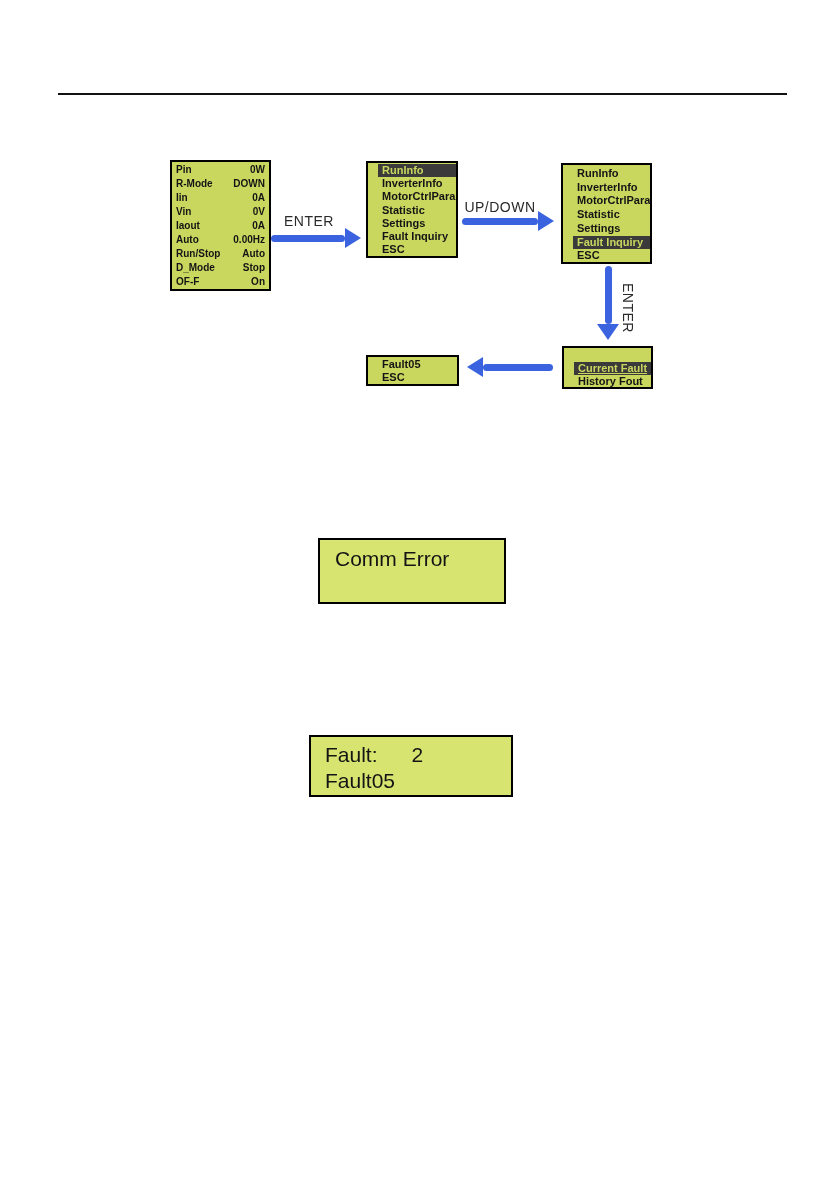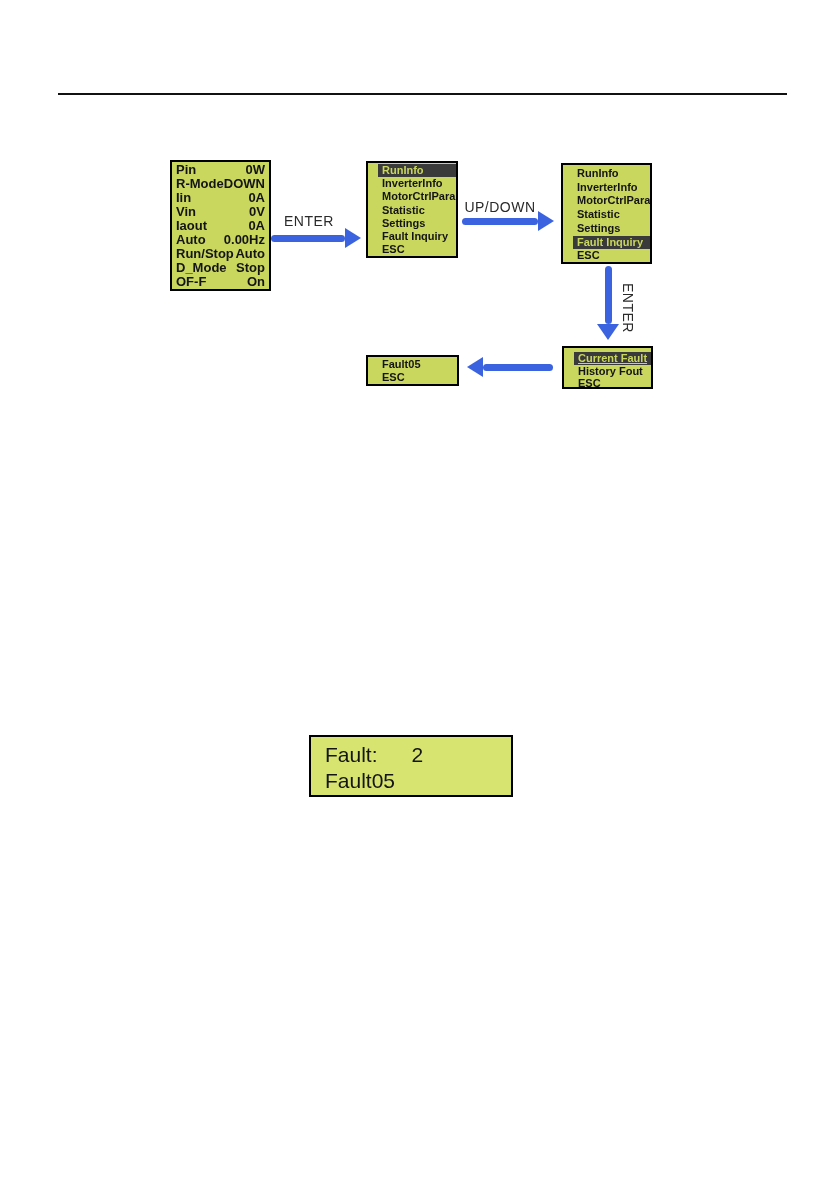--- a/index.html
+++ b/index.html
@@ -10,28 +10,28 @@
   .top-rule{position:absolute;left:58px;top:93px;width:729px;height:2px;background:#111;}
 
   
   .lcd{
     position:absolute;box-sizing:border-box;background:#c9d75f;border:2px solid #000;
     color:#141414;font-weight:bold;overflow:hidden;
   }
   .lcd-big{background:#d7e46f;font-weight:normal;}
 
   .screen-status{left:170px;top:160px;width:101px;height:131px;padding:1px 4px;
-    display:flex;flex-direction:column;justify-content:space-between;font-size:13px;}
+    display:flex;flex-direction:column;justify-content:space-between;font-size:10px;}
   .kv{display:flex;justify-content:space-between;line-height:13px;}
 
   .screen-menu1{left:366px;top:161px;width:92px;height:97px;padding:1px 0;font-size:11px;}
   .screen-menu1 .mrow{line-height:13.2px;}
   .screen-menu2{left:561px;top:163px;width:91px;height:101px;padding:2px 0;font-size:11px;}
   .screen-menu2 .mrow{line-height:13.7px;}
-  .screen-faultmenu{left:562px;top:346px;width:91px;height:43px;padding:4px 0;font-size:11px;}
+  .screen-faultmenu{left:562px;top:346px;width:91px;height:43px;padding:14px 0;font-size:11px;}
   .screen-faultmenu .mrow{line-height:12.6px;}
   .screen-faultcode{left:366px;top:355px;width:93px;height:31px;padding:1px 0;font-size:11px;}
   .screen-faultcode .mrow{line-height:13px;}
   .mrow{padding-left:4px;white-space:nowrap;margin-left:10px;}
   .hl{background:#3a3a3a;color:#c9d75f;}
   .hl-underline{text-decoration:underline;}
 
   .screen-comm{left:318px;top:538px;width:188px;height:66px;padding:7px 0 0 15px;font-size:21px;}
   .screen-faultdetail{left:309px;top:735px;width:204px;height:62px;padding:5px 0 0 14px;
     font-size:21px;line-height:26px;}
@@ -152,20 +152,23 @@
   <div class="arrow-h arr4">
     <div class="head-l"></div>
     <div class="shaft-h"></div>
   </div>
 
   <div class="lcd screen-faultcode">
     <div class="mrow">Fault05</div>
     <div class="mrow">ESC</div>
   </div>
 
+  <div class="lcd lcd-big screen-comm">
+    <div>Comm Error</div>
+  </div>
 
   <div class="lcd lcd-big screen-faultdetail">
     <div>
       <span>Fault:</span><span class="fault-val">2</span>
     </div>
     <div>Fault05</div>
   </div>
 
 </div>
 

